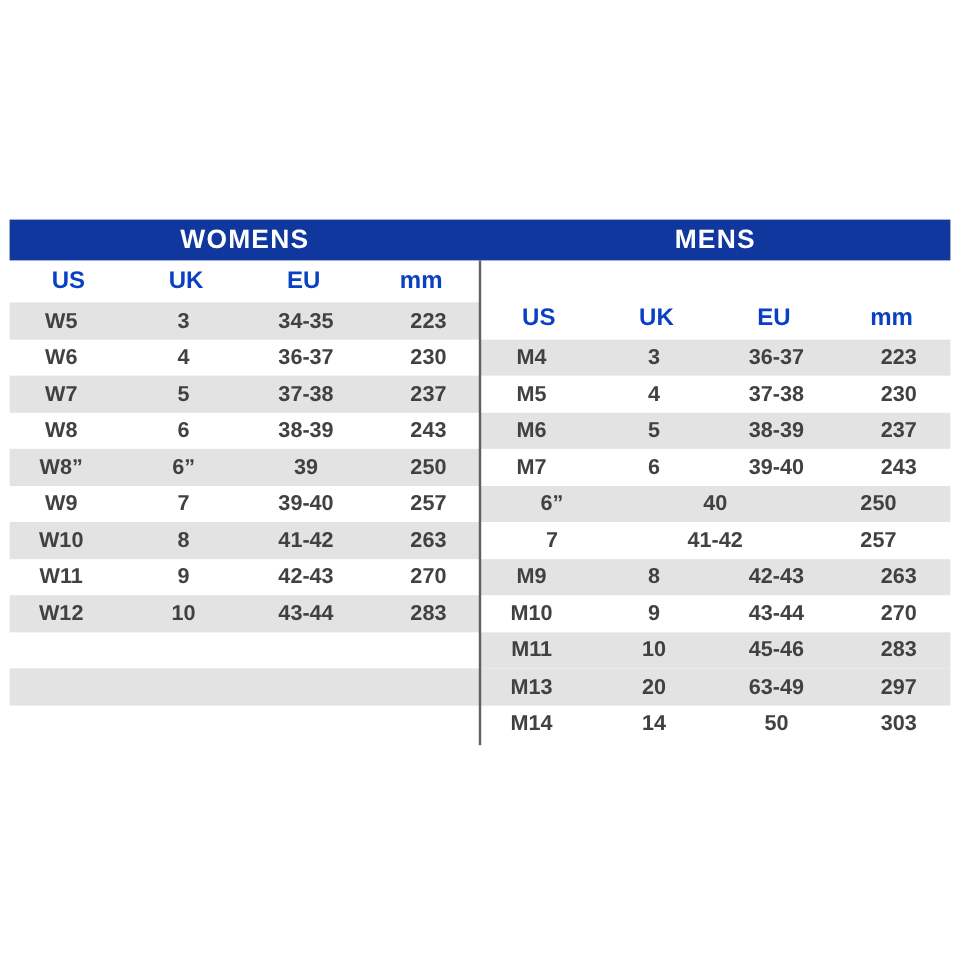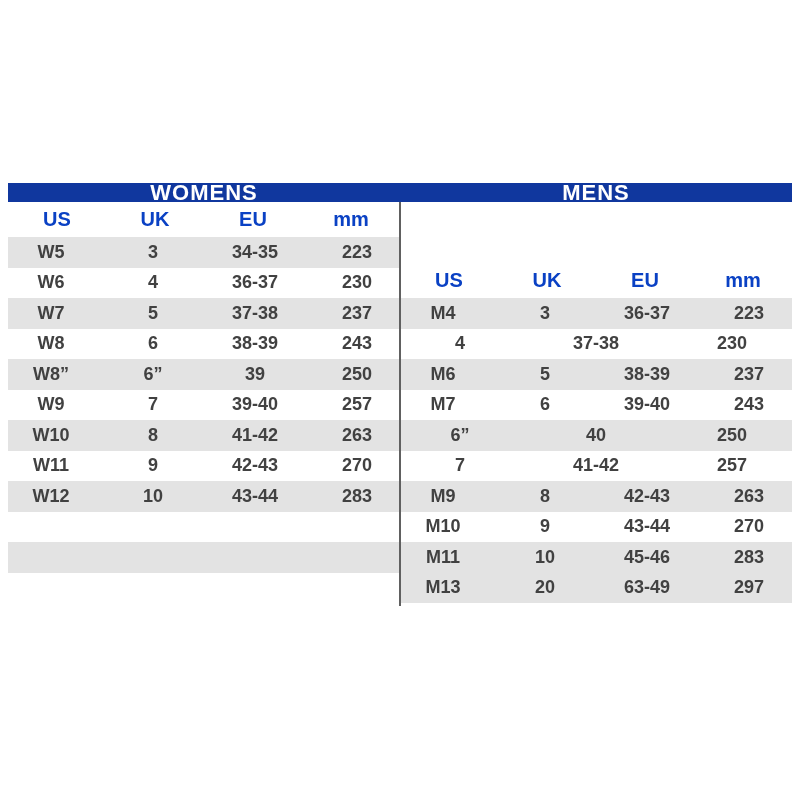--- a/index.html
+++ b/index.html
@@ -3,21 +3,21 @@
 <meta charset="utf-8">
 <style>
   :root{
     --bar-bg:#10379E; --bar-text:#FFFFFF; --header-text:#0A41C4;
     --row-alt-bg:#E3E3E3; --row-text:#414141; --divider:#606060; --page-bg:#FFFFFF;
   }
   *{box-sizing:border-box; margin:0; padding:0;}
   html,body{width:800px; height:800px; background:var(--page-bg);
     font-family:"Liberation Sans", sans-serif; overflow:hidden;}
   .size-chart{position:absolute; left:8px; top:183px; width:784px;}
-  .title-bar{display:flex; height:19px; background:var(--bar-bg);}
+  .title-bar{display:flex; height:34px; background:var(--bar-bg);}
   .title-half{flex:1; display:flex; align-items:center; justify-content:center;
     color:var(--bar-text); font-size:22px; font-weight:bold; letter-spacing:1px;}
   .table-body{position:relative; display:flex;align-items:flex-end;}
   .half{width:50%; display:flex; flex-direction:column;}
   .header-row{display:flex; height:35px;}
   .header-cell{flex:1; display:flex; align-items:center; justify-content:center;
     color:var(--header-text); font-size:20px; font-weight:bold;}
   .row{display:flex; height:30.5px;gap:16px;}
   .row.gray{background:var(--row-alt-bg);}
   .cell{flex:1; display:flex; align-items:center; justify-content:center;
@@ -123,20 +123,21 @@
         <div class="header-cell">EU</div>
         <div class="header-cell">mm</div>
       </div>
       <div class="row gray">
         <div class="cell">M4</div>
         <div class="cell">3</div>
         <div class="cell">36-37</div>
         <div class="cell">223</div>
       </div>
       <div class="row">
+        <div class="cell">M5</div>
         <div class="cell">4</div>
         <div class="cell">37-38</div>
         <div class="cell">230</div>
       </div>
       <div class="row gray">
         <div class="cell">M6</div>
         <div class="cell">5</div>
         <div class="cell">38-39</div>
         <div class="cell">237</div>
       </div>
@@ -173,17 +174,23 @@
         <div class="cell">10</div>
         <div class="cell">45-46</div>
         <div class="cell">283</div>
       </div>
       <div class="row gray">
         <div class="cell">M13</div>
         <div class="cell">20</div>
         <div class="cell">63-49</div>
         <div class="cell">297</div>
       </div>
+      <div class="row">
+        <div class="cell">M14</div>
+        <div class="cell">14</div>
+        <div class="cell">50</div>
+        <div class="cell">303</div>
+      </div>
     </div>
 
     <div class="divider"></div>
   </div>
 </div>
 
 </body></html>

